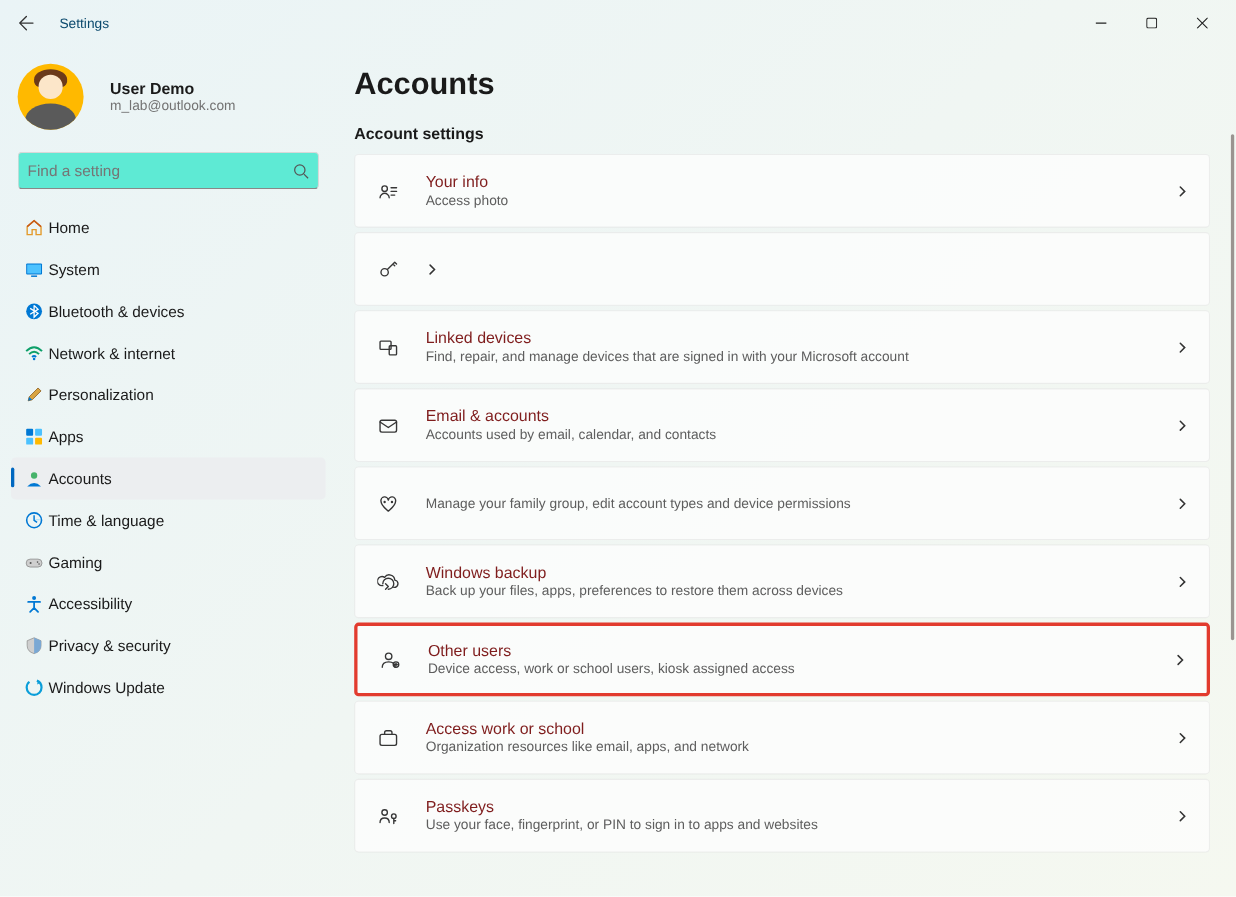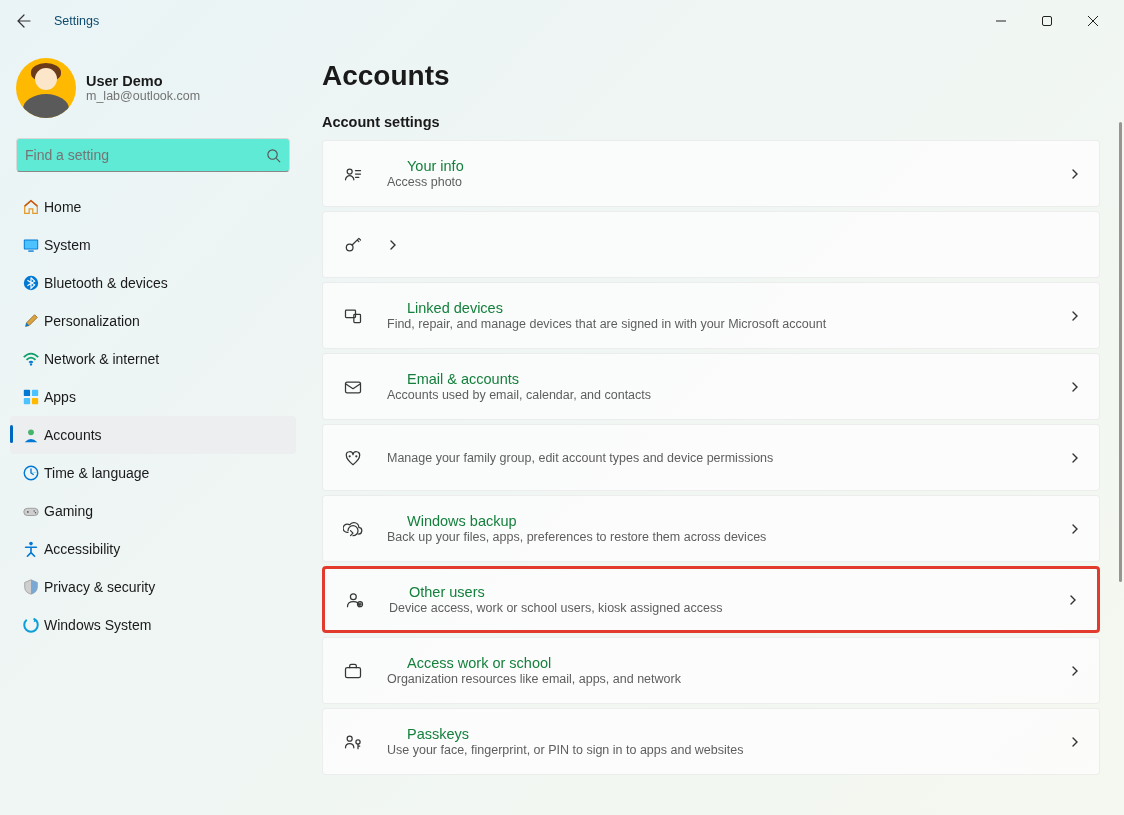--- a/index.html
+++ b/index.html
@@ -16,21 +16,21 @@
   .win-ctrls { display: flex; gap: 0; }
   .win-btn { width: 46px; height: 32px; display: flex; align-items: center; justify-content: center; cursor: pointer; }
 
   
   .body { display: flex; height: calc(815px - 42px); }
   .sidebar { width: 306px; padding: 10px 10px 10px 10px; }
   .main { flex: 1; padding: 10px 24px 0 16px; position: relative; overflow-y: auto; }
   .scroll-ind { position:absolute; right:2px; top:80px; width:3px; height:460px; background:#9a9490; border-radius:2px; }
 
   
-  .profile { display: flex; align-items: center; gap: 10px; padding: 6px 6px 14px 6px; }
+  .profile { display: flex; align-items: center; gap: 24px; padding: 6px 6px 14px 6px; }
   .avatar { width: 60px; height: 60px; border-radius: 50%; background: #ffb900; position: relative; overflow:hidden;}
   .avatar-head { position:absolute; width:22px;height:22px;border-radius:50%; background:#fce6c9; top:10px; left:19px;}
   .avatar-hair { position:absolute; width:30px;height:18px;border-radius:50% 50% 40% 40%; background:#6b3a1a; top:5px; left:15px;}
   .avatar-body { position:absolute; width:46px;height:30px;border-radius:50% 50% 0 0; background:#5a5a5a; bottom:-6px; left:7px;}
   .profile-name { font-weight: 600; font-size: 14.5px; }
   .profile-email { font-size: 12.5px; color: #737373; }
 
   
   .searchbox { display:flex; align-items:center; height:34px; background:#5eead4; border:1px solid #d8d8d8; border-bottom:1.5px solid #888; border-radius:4px; margin:6px 6px 16px 6px; padding:0 8px;}
   .searchbox input { flex:1; border:none; outline:none; font-size:14px; background:transparent; }
@@ -42,21 +42,21 @@
   .nav-item.selected::before { content:""; position:absolute; left:0; top:9px; width:3px; height:18px; background:#0067c0; border-radius:2px;}
   .nav-icon { width:18px; height:18px; display:flex; align-items:center; justify-content:center; }
 
   
   h1.page-title { font-size:28px; font-weight:600; margin: 8px 0 22px 0; }
   .section-label { font-size:14.5px; font-weight:600; margin-bottom:10px; }
 
   .card { background:rgba(253,253,253,0.75); border:1px solid rgba(0,0,0,0.06); border-radius:4px; height:67px; display:flex; align-items:center; padding:0 18px; margin-bottom:4px; cursor:pointer; }
   .card-icon { width:24px; display:flex; justify-content:center; margin-right:22px; color:#333;}
   .card-body { flex:1; display:flex; flex-direction:column; justify-content:center; }
-  .card-title { font-size:14.5px; color:#15803d;margin-left:20px; }
+  .card-title { font-size:14.5px; color:#7f1d1d; }
   .card-sub { font-size:12.5px; color:#5e5e5e; margin-top:1px; }
   .chev { color:#444; }
 
   .highlighted { border:3px solid #e23b2e; border-radius:4px; }
 
   svg { display:block; }
 </style>
 </head>
 <body>
 
@@ -137,40 +137,40 @@
               <svg width="18" height="18" viewBox="0 0 20 20">
                 <circle cx="10" cy="10" r="8" fill="#0078d4"></circle>
                 <path d="M10 4 V16 L14 12 L6 7 M10 4 L14 8 L6 13" stroke="#fff" stroke-width="1.3" fill="none"></path>
               </svg>
             </span>
             <span>Bluetooth &amp; devices</span>
           </div>
           <div class="nav-item">
             <span class="nav-icon">
               <svg width="18" height="18" viewBox="0 0 20 20">
-                <path d="M14 3 L17 6 L8 15 L4 16 L5 12 Z" fill="#d9a441" stroke="#8a5a1a" stroke-width="0.8"></path>
-                <path d="M4 16 L5 12 L8 15 Z" fill="#0078d4"></path>
-              </svg>
-            </span>
-            <span>Personalization</span>
-          </div>
-          <div class="nav-item">
-            <span class="nav-icon">
-              <svg width="18" height="18" viewBox="0 0 20 20">
                 <path d="M2 8 Q10 0 18 8" stroke="#0ea06a" stroke-width="2" fill="none"></path>
                 <path d="M5 11 Q10 6 15 11" stroke="#0ea06a" stroke-width="2" fill="none"></path>
                 <path d="M8 14 Q10 12 12 14" stroke="#0078d4" stroke-width="2" fill="none"></path>
                 <circle cx="10" cy="16" r="1.3" fill="#0078d4"></circle>
               </svg>
             </span>
             <span>Network &amp; internet</span>
           </div>
           <div class="nav-item">
             <span class="nav-icon">
               <svg width="18" height="18" viewBox="0 0 20 20">
+                <path d="M14 3 L17 6 L8 15 L4 16 L5 12 Z" fill="#d9a441" stroke="#8a5a1a" stroke-width="0.8"></path>
+                <path d="M4 16 L5 12 L8 15 Z" fill="#0078d4"></path>
+              </svg>
+            </span>
+            <span>Personalization</span>
+          </div>
+          <div class="nav-item">
+            <span class="nav-icon">
+              <svg width="18" height="18" viewBox="0 0 20 20">
                 <rect x="2" y="2" width="7" height="7" fill="#0078d4" rx="1"></rect>
                 <rect x="11" y="2" width="7" height="7" fill="#4cc2ff" rx="1"></rect>
                 <rect x="2" y="11" width="7" height="7" fill="#4cc2ff" rx="1"></rect>
                 <rect x="11" y="11" width="7" height="7" fill="#ffb900" rx="1"></rect>
               </svg>
             </span>
             <span>Apps</span>
           </div>
           <div class="nav-item selected">
             <span class="nav-icon">
@@ -220,21 +220,21 @@
             </span>
             <span>Privacy &amp; security</span>
           </div>
           <div class="nav-item">
             <span class="nav-icon">
               <svg width="18" height="18" viewBox="0 0 20 20">
                 <circle cx="10" cy="10" r="7.5" fill="none" stroke="#0b9ed9" stroke-width="2.2" stroke-dasharray="30 8"></circle>
                 <path d="M14 3 L17 5 L13 7 Z" fill="#0b9ed9"></path>
               </svg>
             </span>
-            <span>Windows System</span>
+            <span>Windows Update</span>
           </div>
         </div>
     </div>
 
     <div class="main">
       <h1 class="page-title">Accounts</h1>
       <div class="section-label">Account settings</div>
       <div id="cards">
           <div class="card">
     <div class="card-icon">

